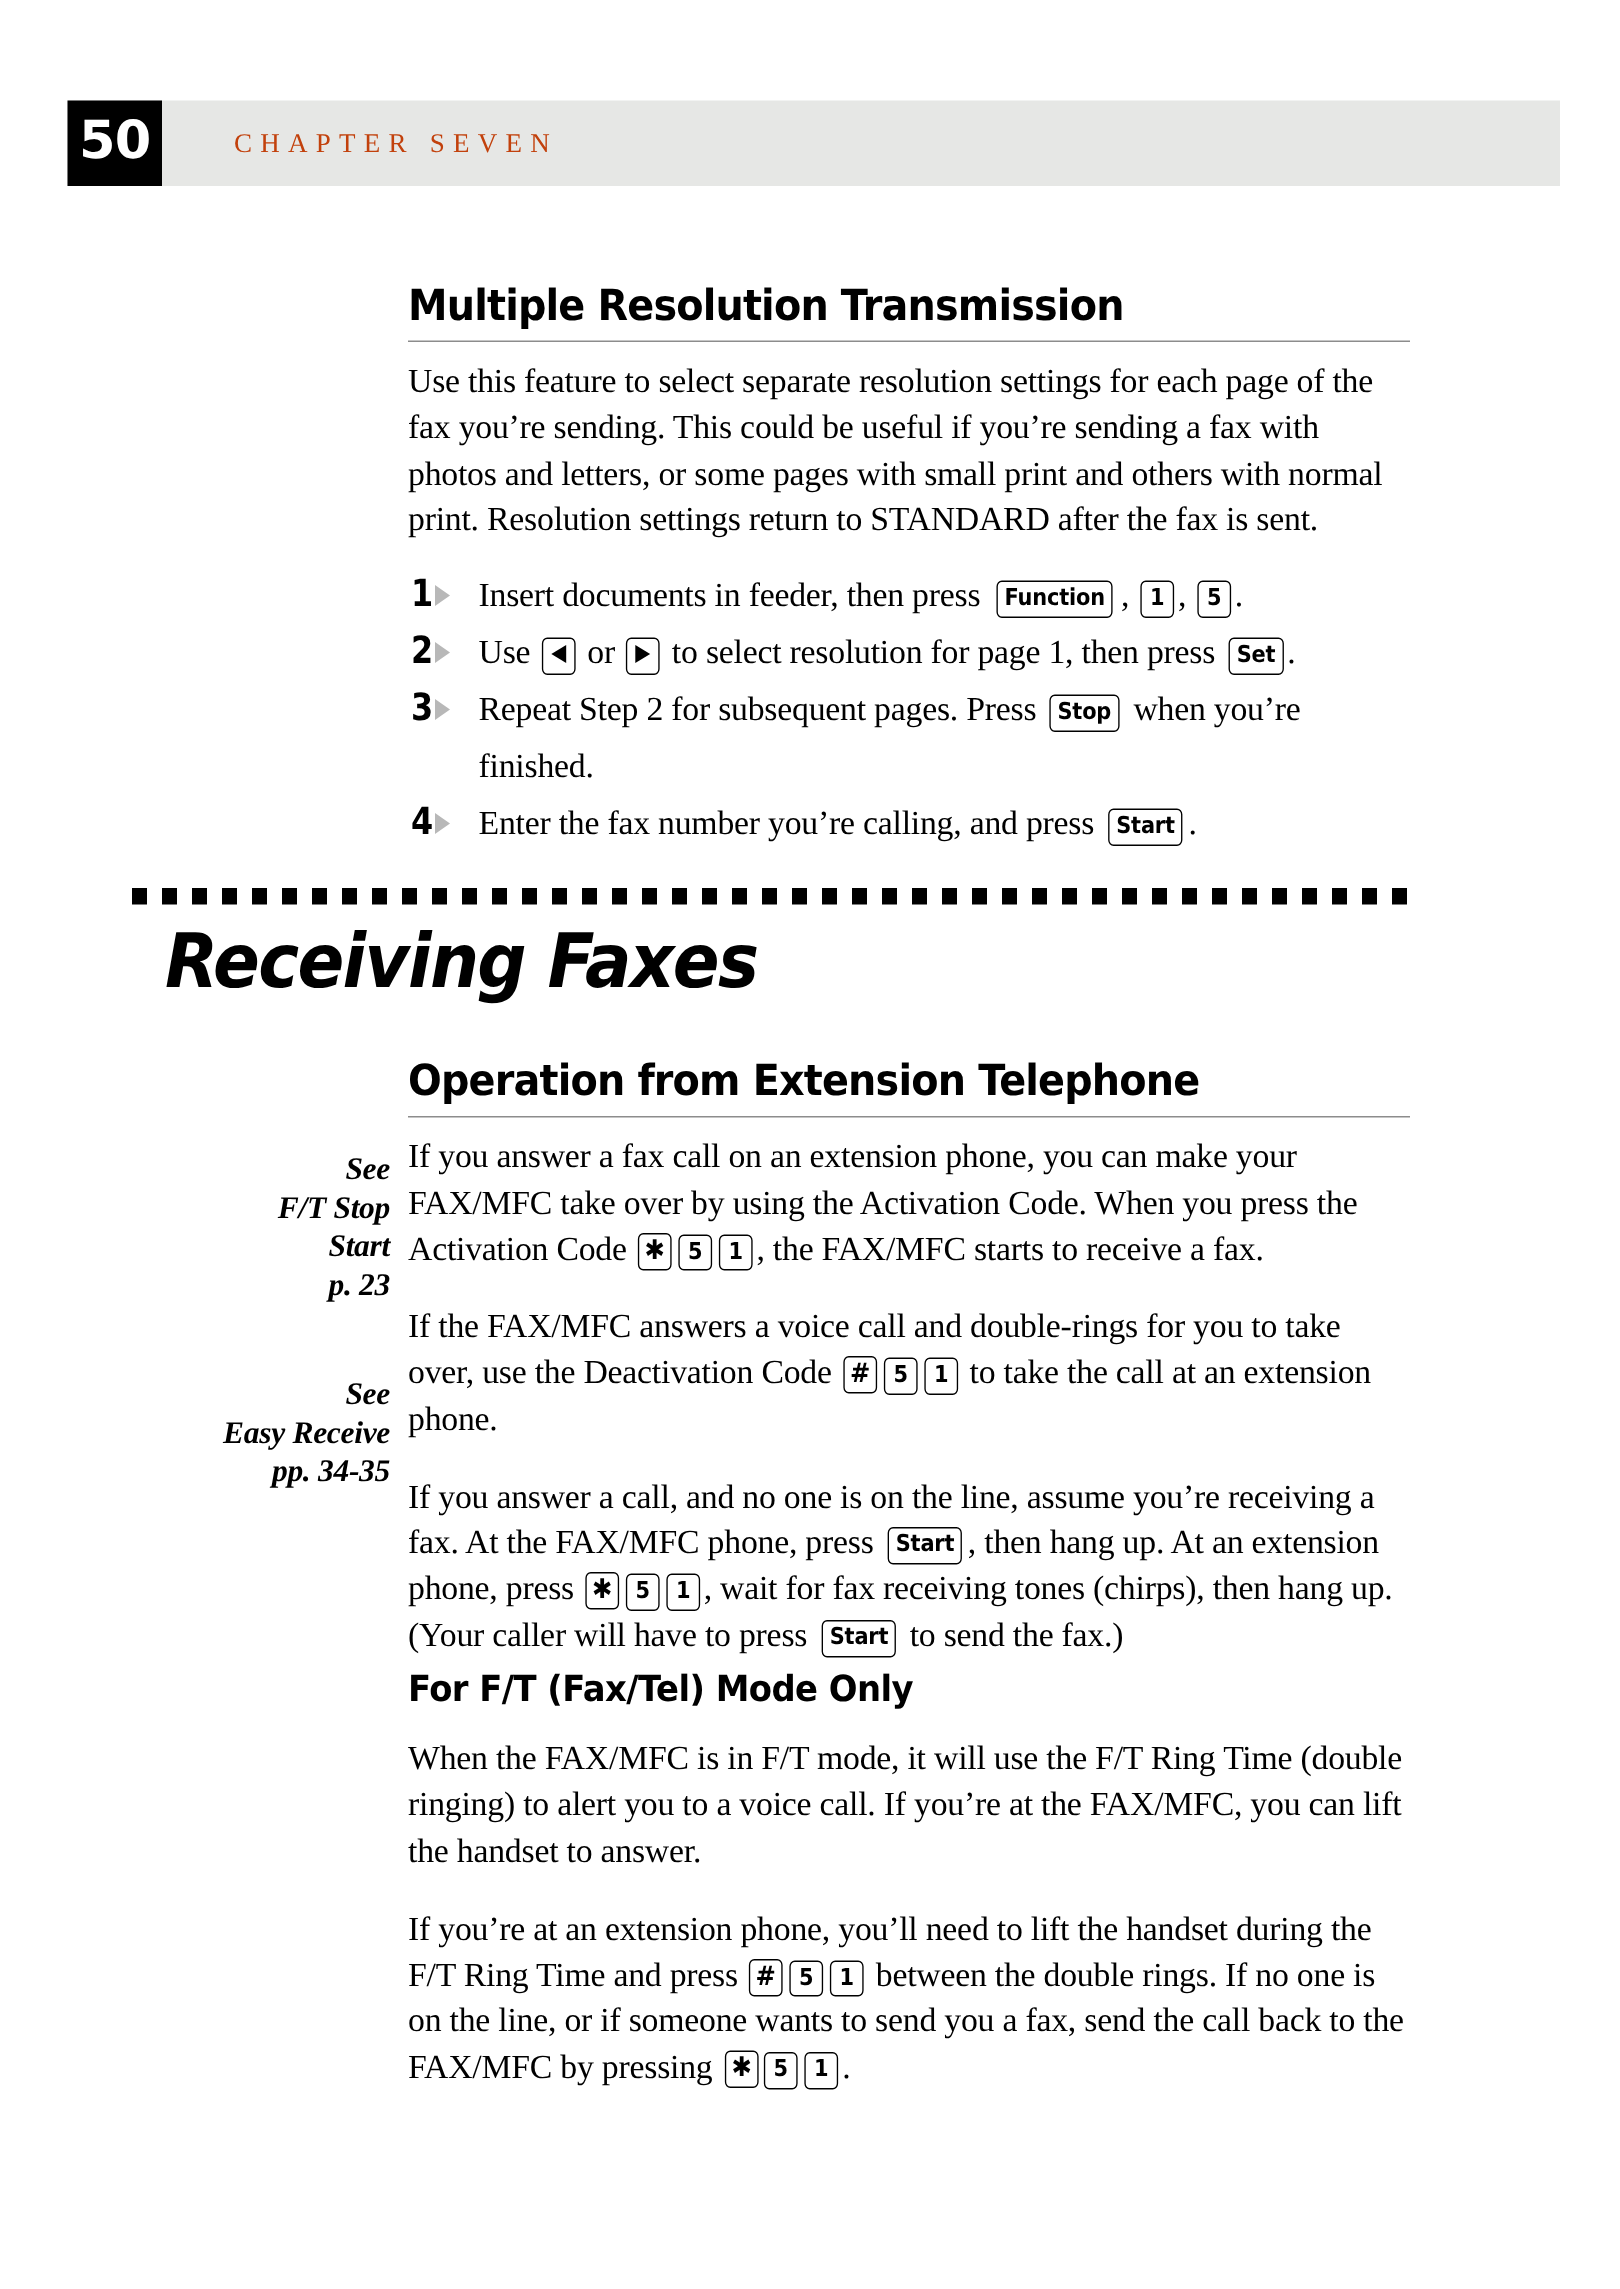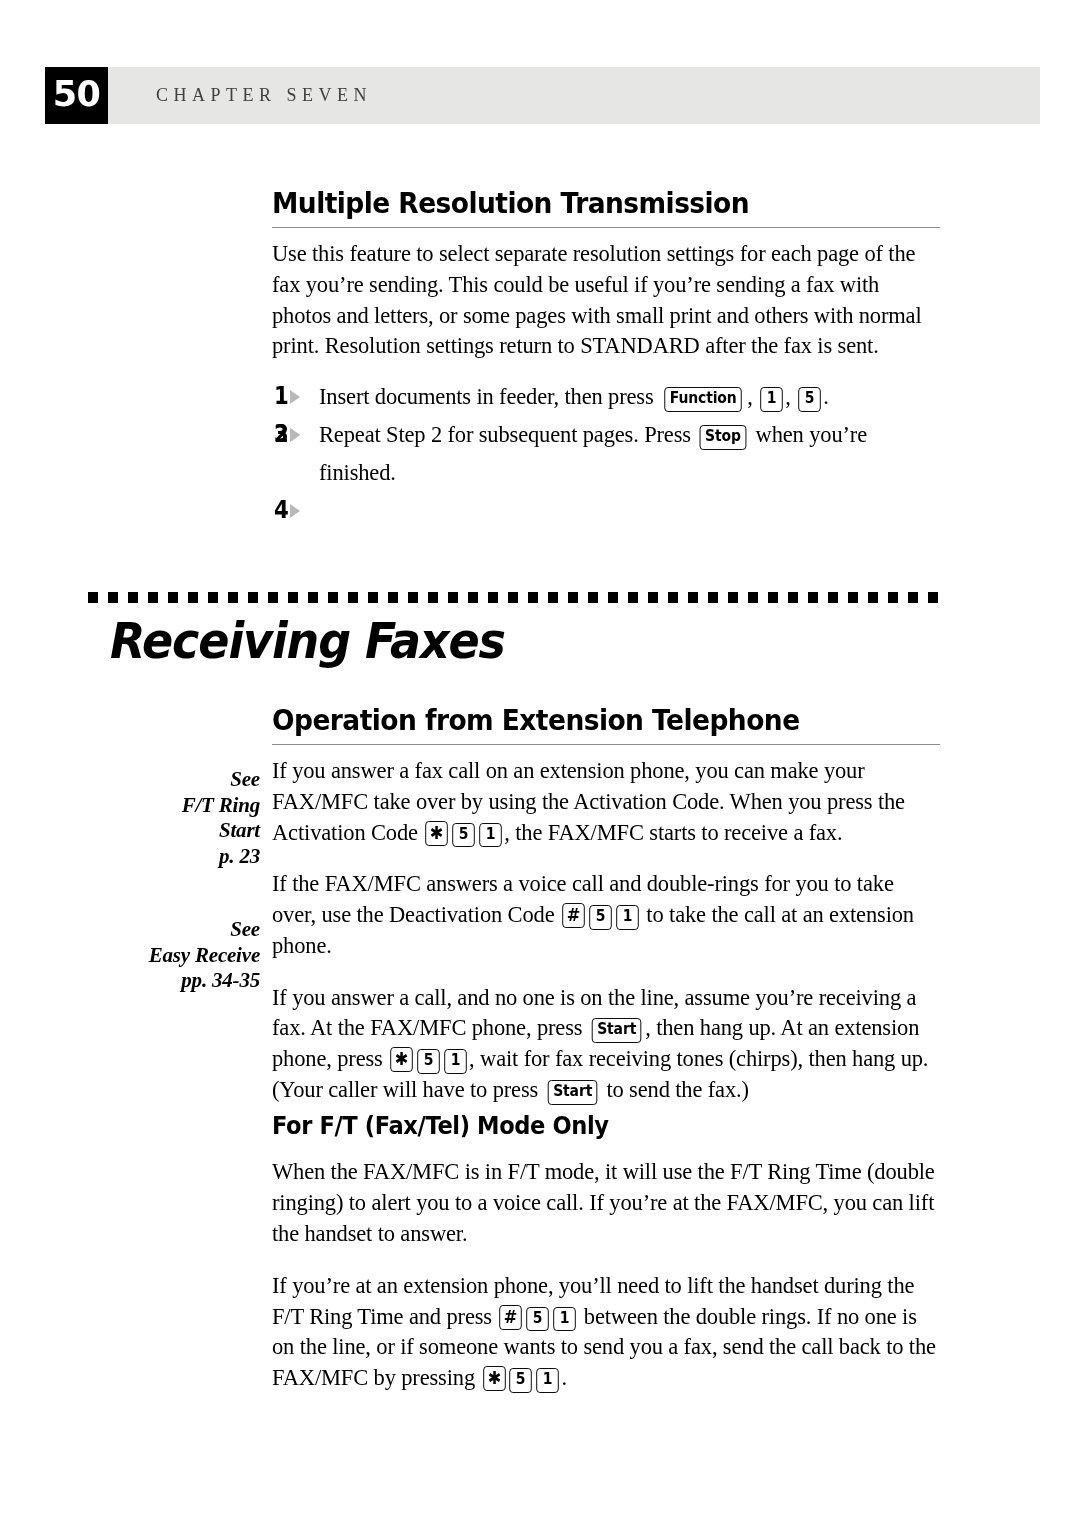--- a/index.html
+++ b/index.html
@@ -43,21 +43,21 @@
     box-sizing: border-box;
     text-align: right;
   }
   .chapter-label {
     display: flex;
     align-items: center;
     padding-left: 48px;
     font-family: "Liberation Serif", serif;
     font-size: 18px;
     letter-spacing: 5.5px;
-    color: #404040;
+    color: #c2410c;
   }
 
   
   .content {
     position: absolute;
     left: 272px;
     top: 0;
     width: 668px;
   }
   .leftrail {
@@ -226,29 +226,29 @@
   <div class="rule"></div>
   <p class="body">Use this feature to select separate resolution settings for each page of the fax you’re sending.  This could be useful if you’re sending a fax with photos and letters, or some pages with small print and others with normal print.  Resolution settings return to STANDARD after the fax is sent.</p>
   <div class="steps" id="step-list">
       <div class="step"><div class="step-marker">
           <span class="num">1</span>
           <span class="tri"></span>
         </div><span>Insert documents in feeder, then press <span class="key sq">Function</span>, <span class="key sq">1</span>, <span class="key sq">5</span>.</span></div>
       <div class="step"><div class="step-marker">
           <span class="num">2</span>
           <span class="tri"></span>
-        </div></div>
+        </div><span>Use <span class="key sq"><span class="arrow-l"></span></span> or <span class="key sq"><span class="arrow-r"></span></span> to select resolution for page 1, then press <span class="key sq">Set</span>.</span></div>
       <div class="step"><div class="step-marker">
           <span class="num">3</span>
           <span class="tri"></span>
         </div><span>Repeat Step 2 for subsequent pages.  Press <span class="key sq">Stop</span> when you’re finished.</span></div>
       <div class="step"><div class="step-marker">
           <span class="num">4</span>
           <span class="tri"></span>
-        </div></div>
+        </div><span>Enter the fax number you’re calling, and press <span class="key sq">Start</span>.</span></div>
     </div>
 </div>
 
 <div class="part-block">
   <div class="dotted-rule"></div>
   <h1 class="part-title">Receiving Faxes</h1>
 </div>
 
 <div class="content" style="top:705px;">
   <h2 class="section-title">Operation from Extension Telephone</h2>
@@ -256,21 +256,21 @@
   <div id="sec2-paras">
       <p class="body">If you answer a fax call on an extension phone, you can make your FAX/MFC take over by using the Activation Code. When you press the Activation Code <span class="key sq glyph">✱</span><span class="key sq">5</span><span class="key sq">1</span>, the FAX/MFC starts to receive a fax.</p>
       <p class="body">If the FAX/MFC answers a voice call and double-rings for you to take over, use the Deactivation Code <span class="key sq glyph">#</span><span class="key sq">5</span><span class="key sq">1</span> to take the call at an extension phone.</p>
       <p class="body">If you answer a call, and no one is on the line, assume you’re receiving a fax. At the FAX/MFC phone, press <span class="key sq">Start</span>, then hang up. At an extension phone, press <span class="key sq glyph">✱</span><span class="key sq">5</span><span class="key sq">1</span>, wait for fax receiving tones (chirps), then hang up. (Your caller will have to press <span class="key sq">Start</span> to send the fax.)</p>
     </div>
 </div>
 
 <div class="leftrail" style="top:755px;">
   <div class="margin-note" style="position:relative;" id="note-0">
       <div>See</div>
-      <div>F/T Ring</div>
+      <div>F/T Stop</div>
       <div>Start</div>
       <div>p. 23</div>
     </div>
 </div>
 <div class="leftrail" style="top:905px;">
   <div class="margin-note" style="position:relative;" id="note-1">
       <div>See</div>
       <div>Easy Receive</div>
       <div>pp. 34-35</div>
     </div>

